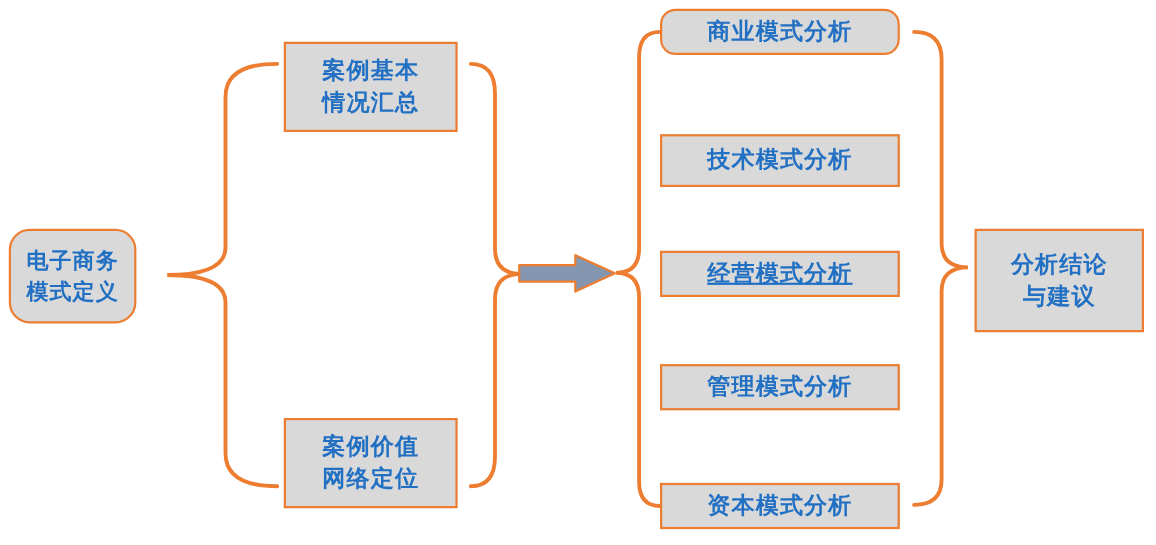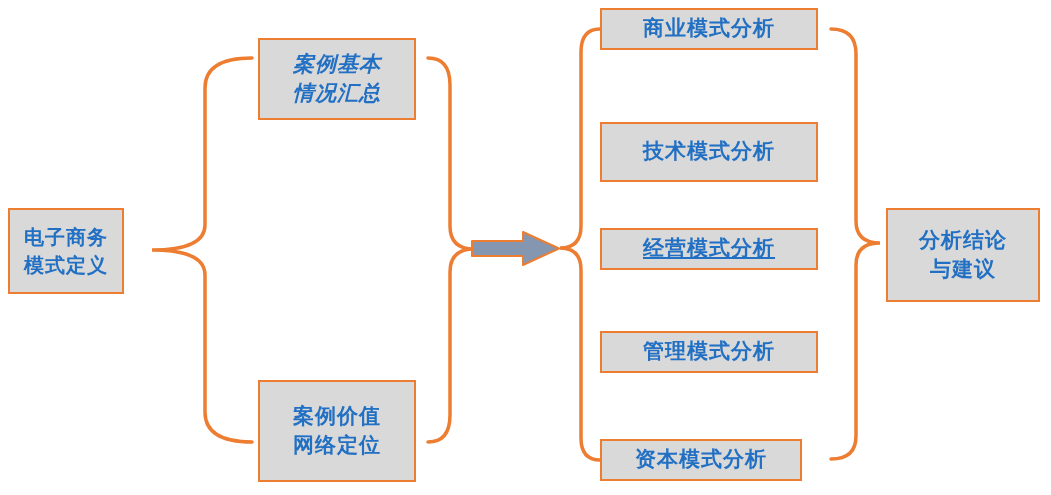--- a/index.html
+++ b/index.html
@@ -28,28 +28,28 @@
     font-weight: bold;
     font-size: 21px;
     line-height: 1.4;
     display: flex;
     align-items: center;
     justify-content: center;
     text-align: center;
     white-space: pre-line;
     letter-spacing: 1px;
   }
-  .n-def   { left: 8px;   top: 208px; width: 116px; height: 86px; font-size: 20px; }
-  .n-case  { left: 258px; top: 38px;  width: 158px; height: 82px; font-style: italic; }
-  .n-value { left: 258px; top: 380px; width: 158px; height: 102px; }
-  .n-a0    { left: 600px; top: 8px;   width: 218px; height: 42px; }
-  .n-a1    { left: 600px; top: 122px; width: 218px; height: 60px; }
+  .n-def   { left: 8px;   top: 208px; width: 116px; height: 86px; font-size: 20px; border-radius: 19px; }
+  .n-case  { left: 258px; top: 38px;  width: 158px; height: 82px; }
+  .n-value { left: 258px; top: 380px; width: 158px; height: 82px; }
+  .n-a0    { left: 600px; top: 8px;   width: 218px; height: 42px; border-radius: 14px; }
+  .n-a1    { left: 600px; top: 122px; width: 218px; height: 48px; }
   .n-a2    { left: 600px; top: 228px; width: 218px; height: 42px; text-decoration: underline; }
   .n-a3    { left: 600px; top: 331px; width: 218px; height: 42px; text-align: right; }
-  .n-a4    { left: 600px; top: 439px; width: 202px; height: 42px; }
+  .n-a4    { left: 600px; top: 439px; width: 218px; height: 42px; }
   .n-conc  { left: 886px; top: 208px; width: 154px; height: 94px; }
 </style>
 </head>
 <body>
 
 <div class="canvas">
 
   <svg class="connectors" viewBox="0 0 1051 495" aria-hidden="true">
 
     <path d="M 252 58 Q 205 58 205 88 L 205 225 Q 205 250 152 250 Q 205 250 205 275 L 205 412 Q 205 442 252 442" fill="none" stroke-width="3.5" stroke-linecap="round" stroke="#ed7d31"></path>

